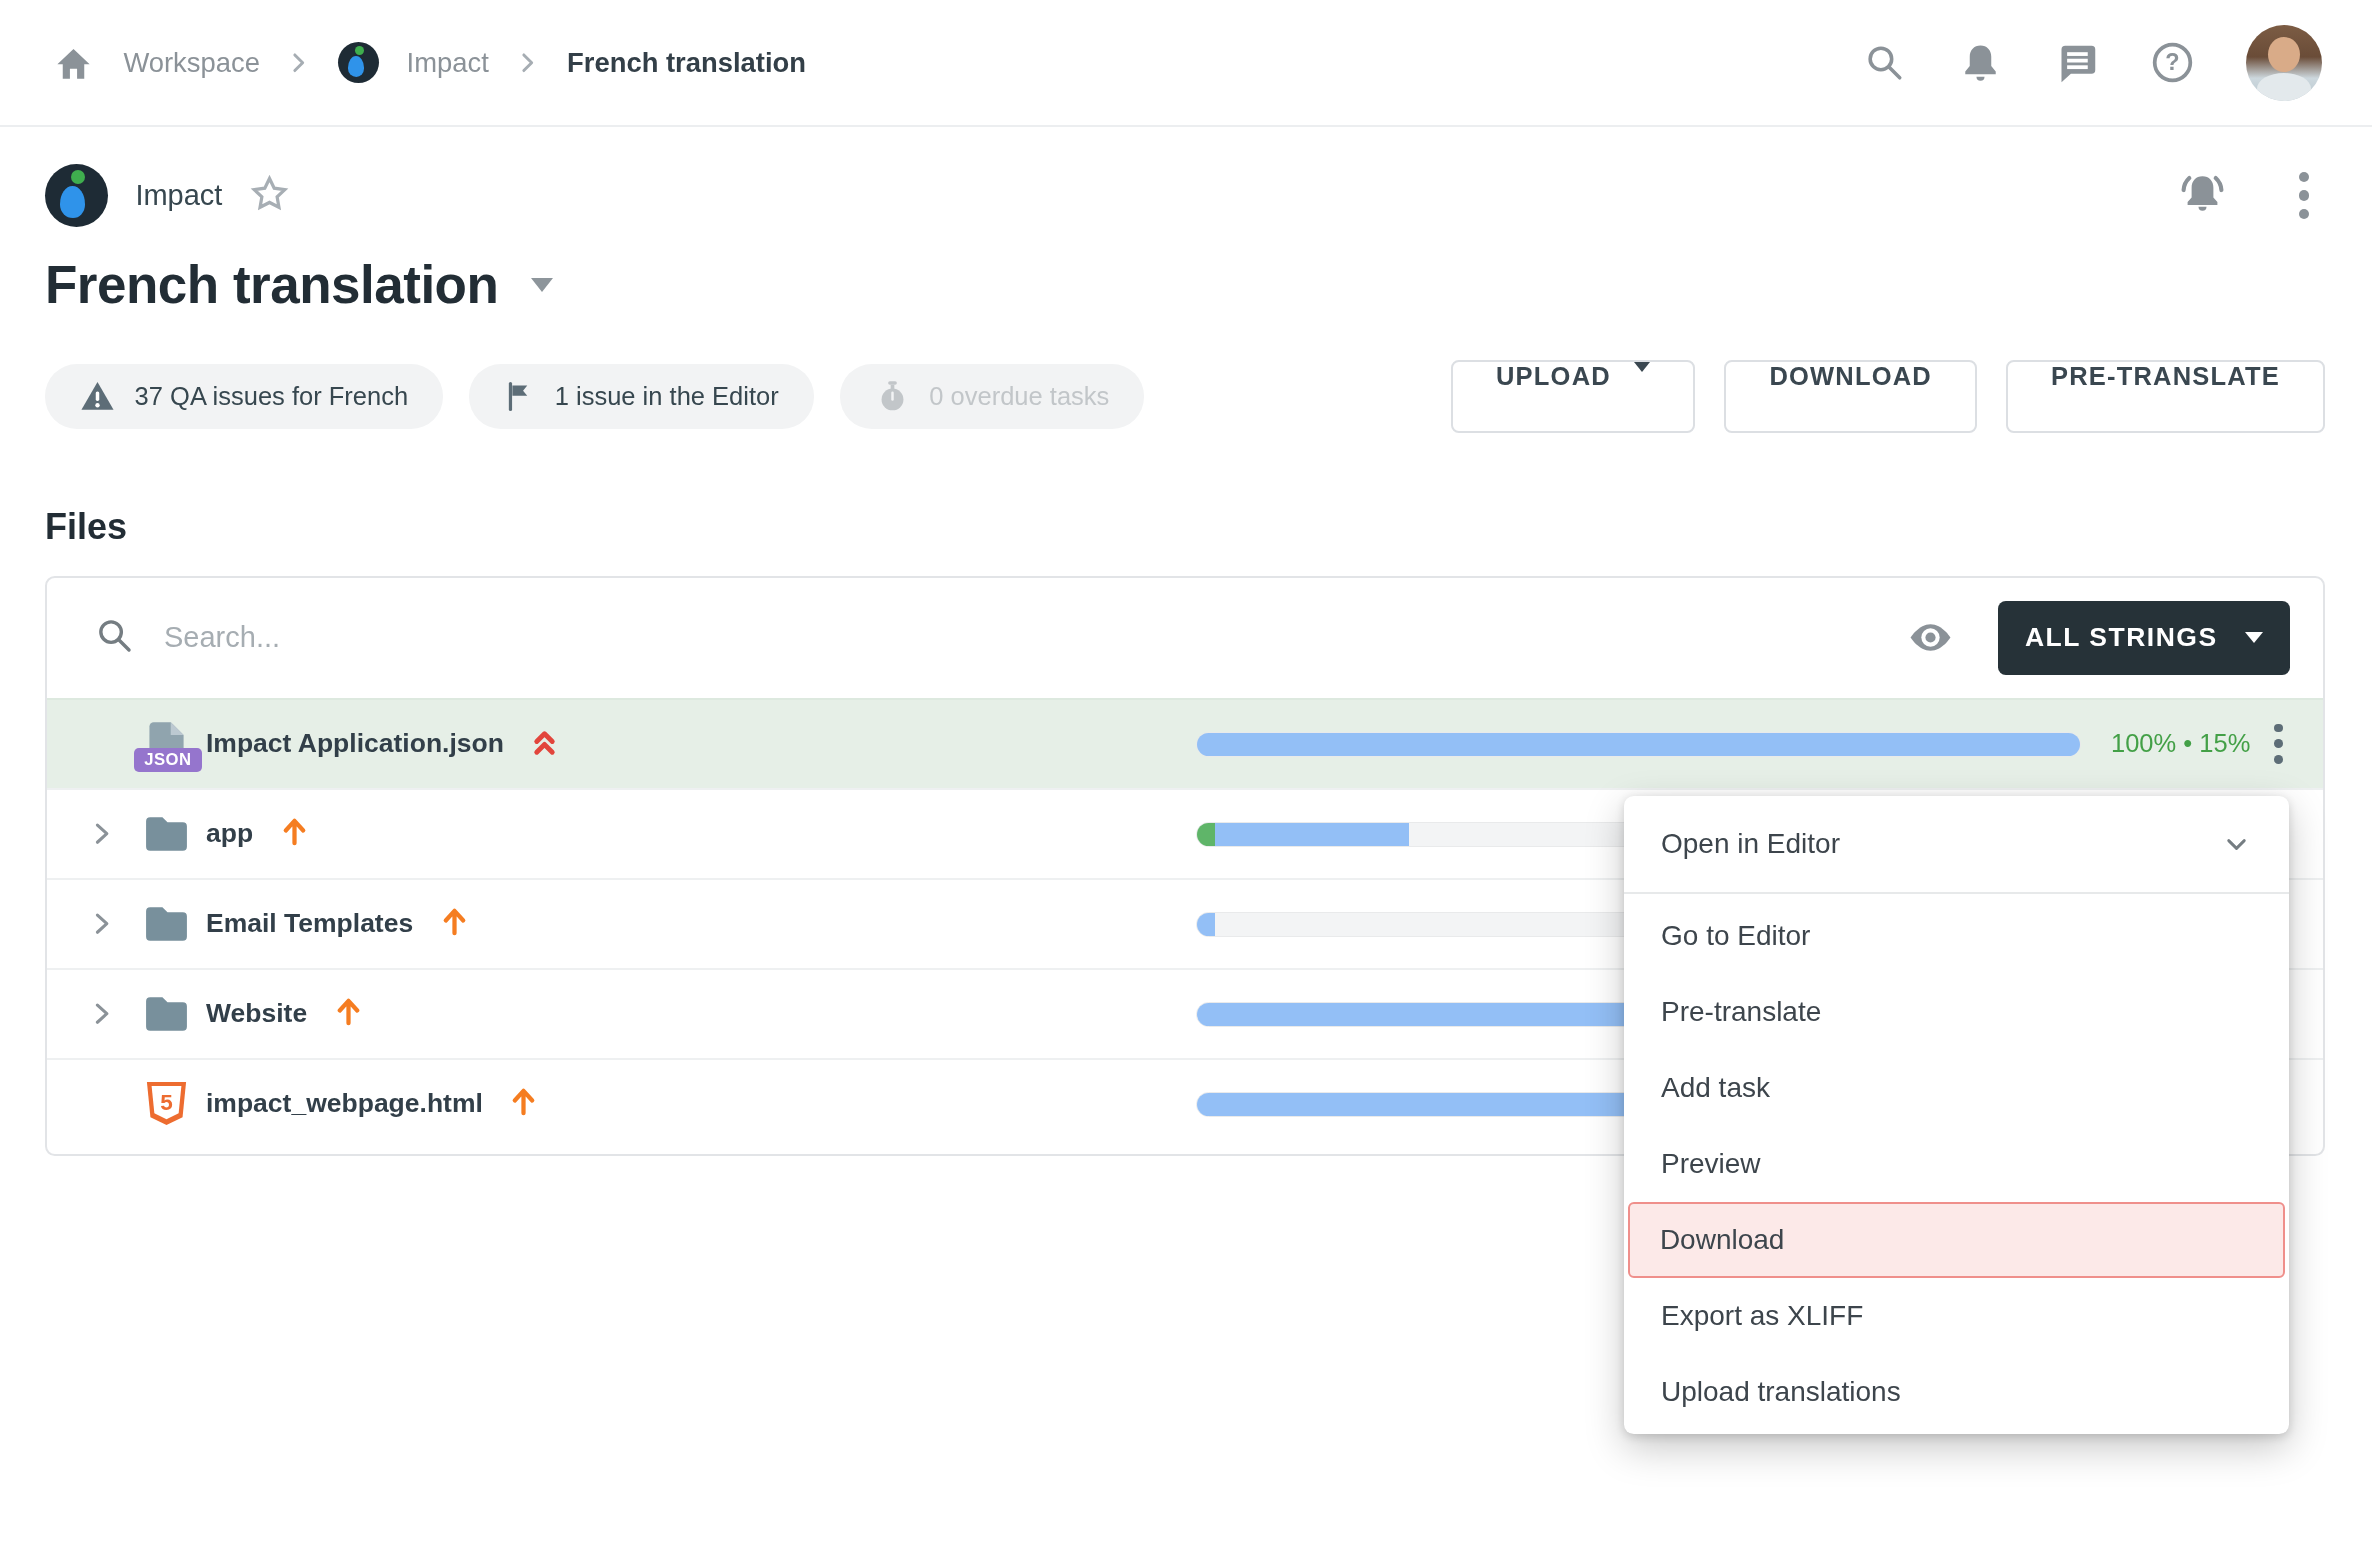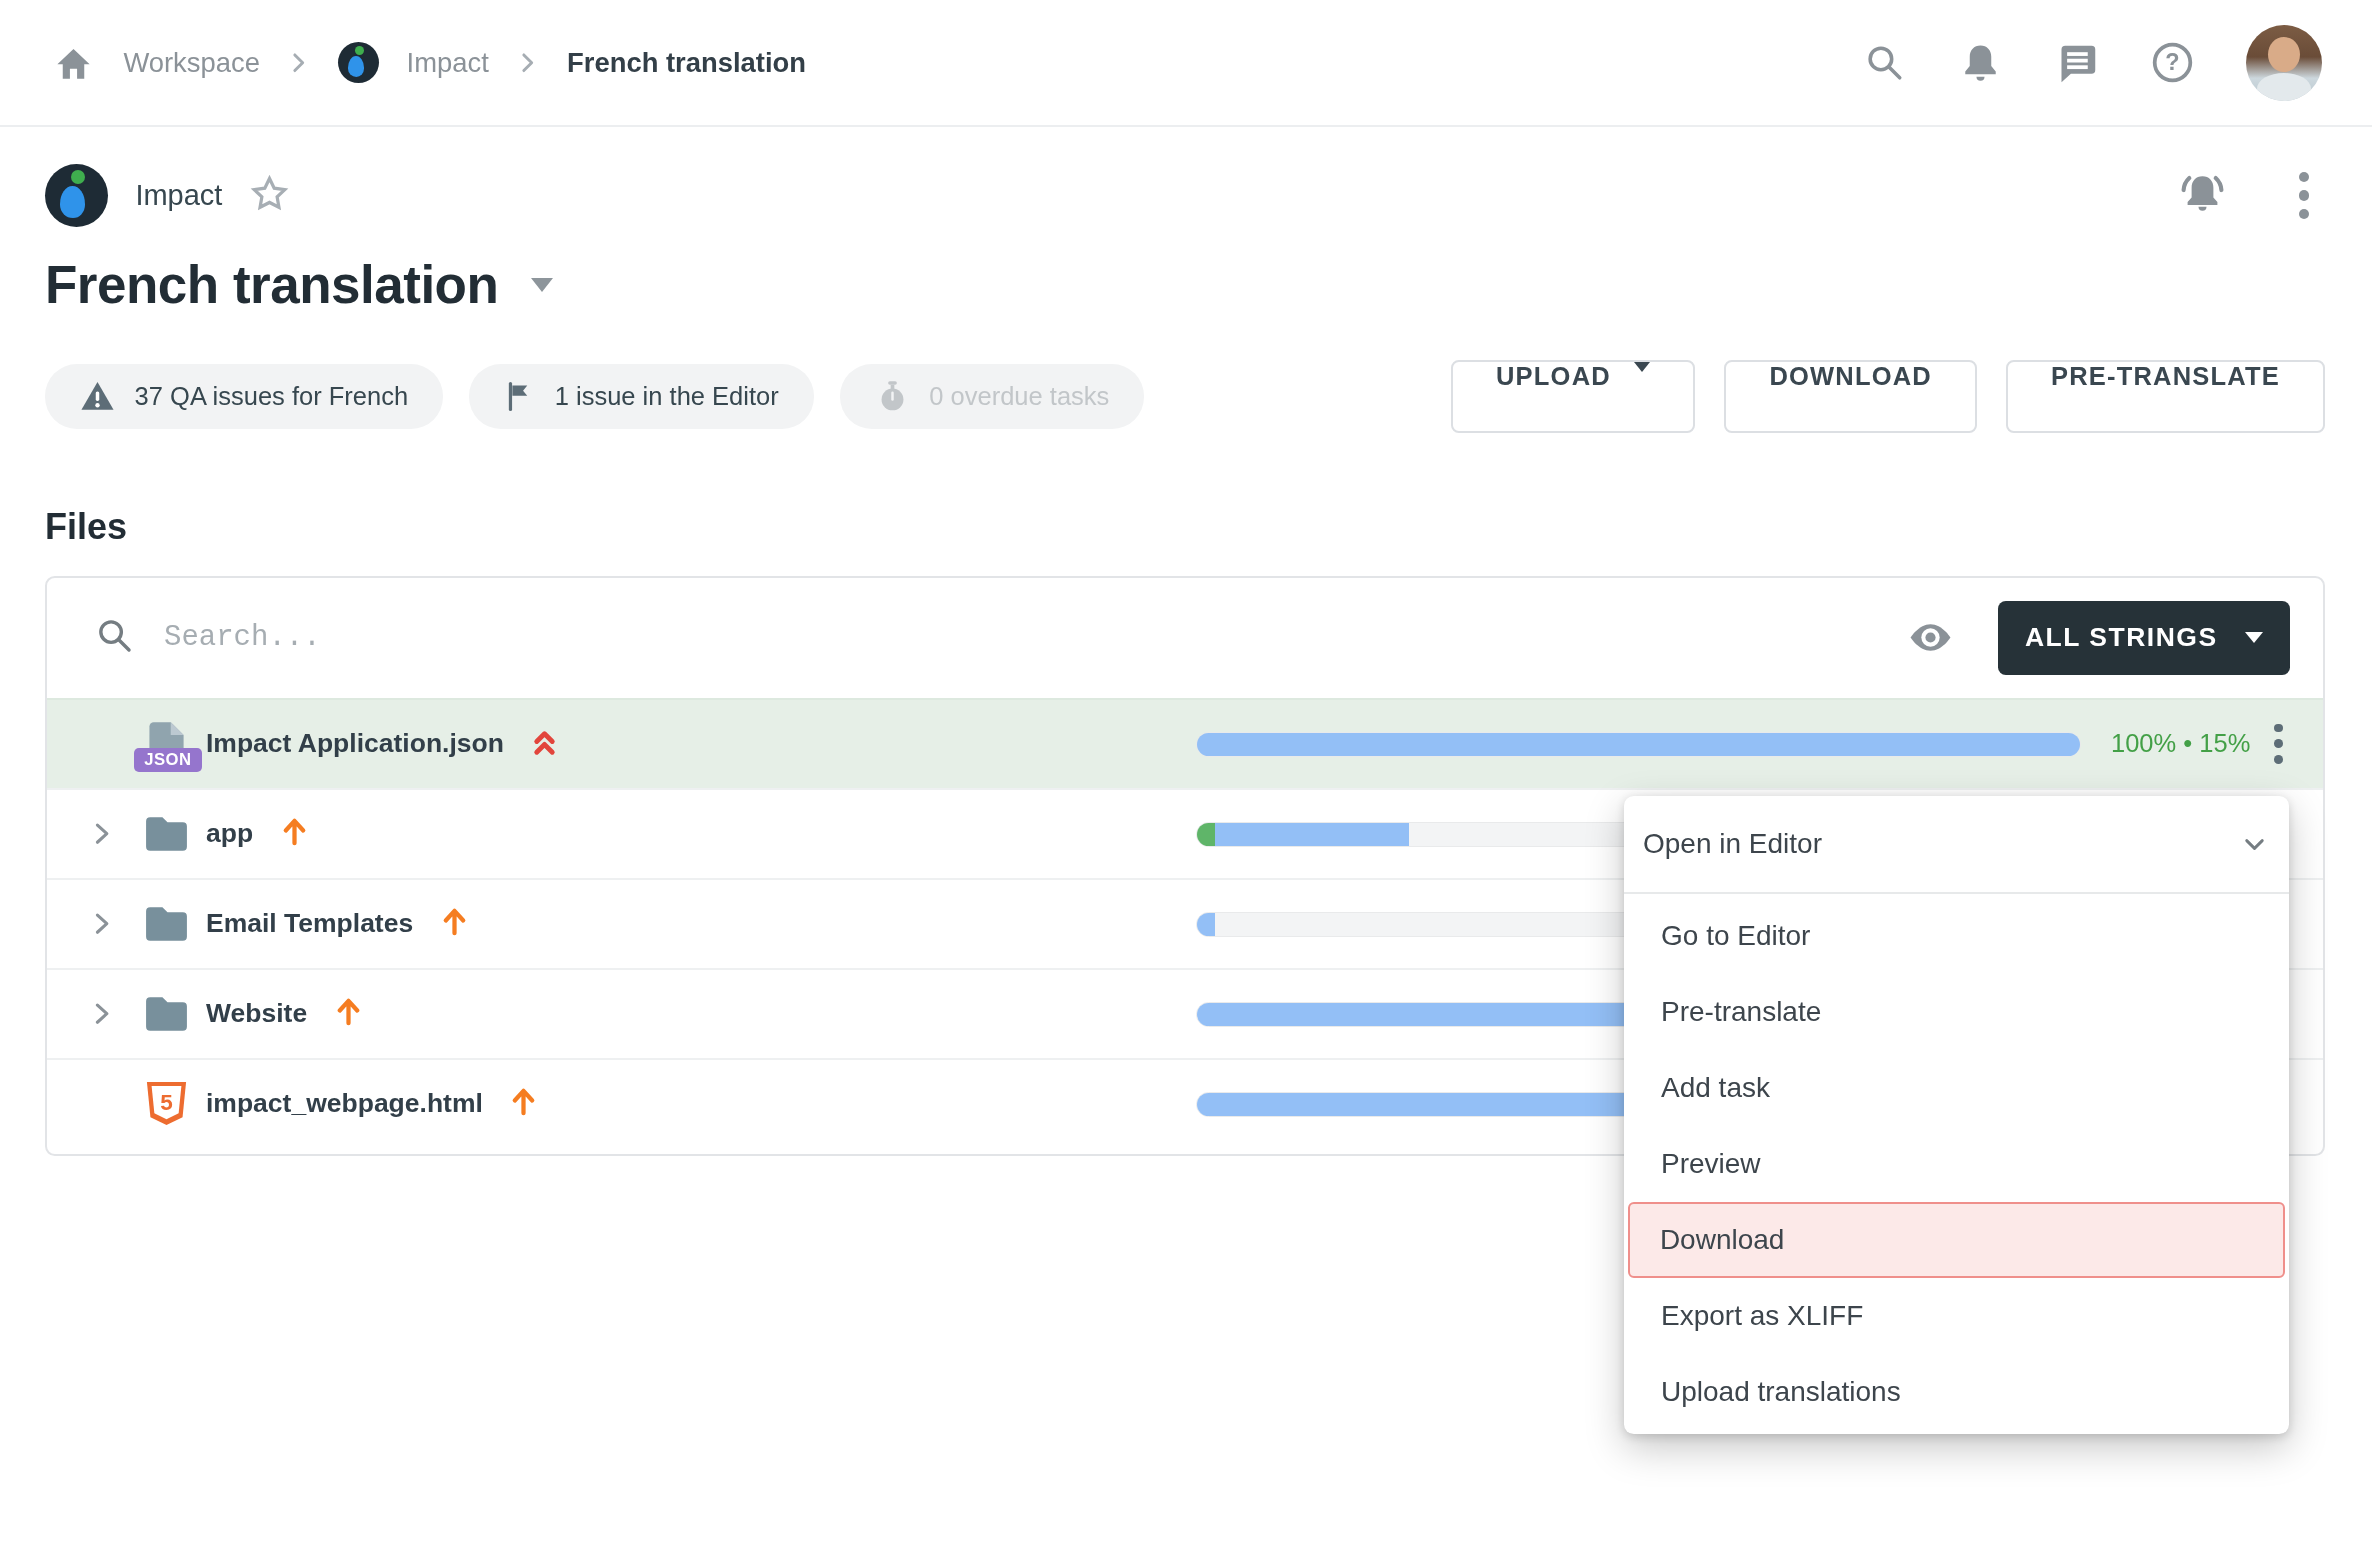--- a/index.html
+++ b/index.html
@@ -52,21 +52,21 @@
     align-items:flex-start; gap:23.5px; cursor:pointer; font-family:inherit; }
   .caret-sm { width:0; height:0; border-left:8.8px solid transparent; border-right:8.8px solid transparent;
     border-top:10.8px solid #3a4750; }
 
   
   .files-heading { margin-top:73px; font-size:36px; font-weight:700; color:#222d35; }
   .card { margin-top:27.4px; position:relative; height:580px; border:2px solid #e2e4e7;
     border-radius:9.8px; background:#fff; }
   .search-row { height:120px; display:flex; align-items:center; padding:0 33px 0 47px; }
   .search-input { flex:1; border:none; outline:none; font-size:29px; color:#37474f;
-    margin-left:29px; font-family:Liberation Mono, monospace; background:transparent; }
+    margin-left:29px; font-family:Liberation Sans, sans-serif; background:transparent; }
   .search-input::placeholder { color:#a6adb2; }
   .eye-wrap { margin-right:43px; display:flex; cursor:pointer; }
   .strings-btn { height:74px; width:292px; background:#263238; color:#fff; border:none; border-radius:7.8px;
     font-size:26.5px; font-weight:700; letter-spacing:1.5px; display:flex; align-items:center;
     justify-content:center; gap:27.4px; cursor:pointer; font-family:inherit; }
   .caret-w { width:0; height:0; border-left:9.8px solid transparent; border-right:9.8px solid transparent;
     border-top:11.8px solid #fff; }
 
   .frow { position:relative; height:90px; border-top:2px solid #eef0f1; cursor:pointer; }
   .frow.selected { background:#e6efe7; border-top-color:#dde9df; }
@@ -85,21 +85,21 @@
   .seg-blue { background:#93bff6; }
   .seg-green { background:#5fb569; }
   .stats { position:absolute; left:2064px; top:0; height:100%; display:flex; align-items:center;
     font-size:25.5px; color:#43a047; }
   .row-kebab { position:absolute; left:2227px; top:50%; transform:translateY(-50%); }
   .row-kebab i { width:8.8px; height:8.8px; border-radius:50%; background:#5d6d77; display:block; margin:6.9px 0; }
 
   
   .menu { position:absolute; left:1624px; top:796px; width:665px; background:#fff; border-radius:9.8px;
     box-shadow:0 13.7px 39px rgba(0,0,0,.22), 0 2.9px 9.8px rgba(0,0,0,.14); z-index:20; overflow:hidden; }
-  .menu-header { height:98px; display:flex; align-items:center; padding:0 19px; font-size:28px;
+  .menu-header { height:98px; display:flex; align-items:center; padding:0 37px; font-size:28px;
     color:#3d454c; border-bottom:2px solid #e7e9ea; cursor:pointer; }
   .menu-header .mh-chev { margin-left:auto; display:flex; }
   .menu-list { padding:4px 0; }
   .menu-item { height:76px; display:flex; align-items:center; padding:0 37px; font-size:28px;
     color:#3d454c; cursor:pointer; }
   .menu-item.highlight { background:#fce9e8; border:2.9px solid #ef8f8b; border-radius:5.9px;
     margin:0 3.9px; padding:0 30px; }
 </style>
 </head>
 <body>

